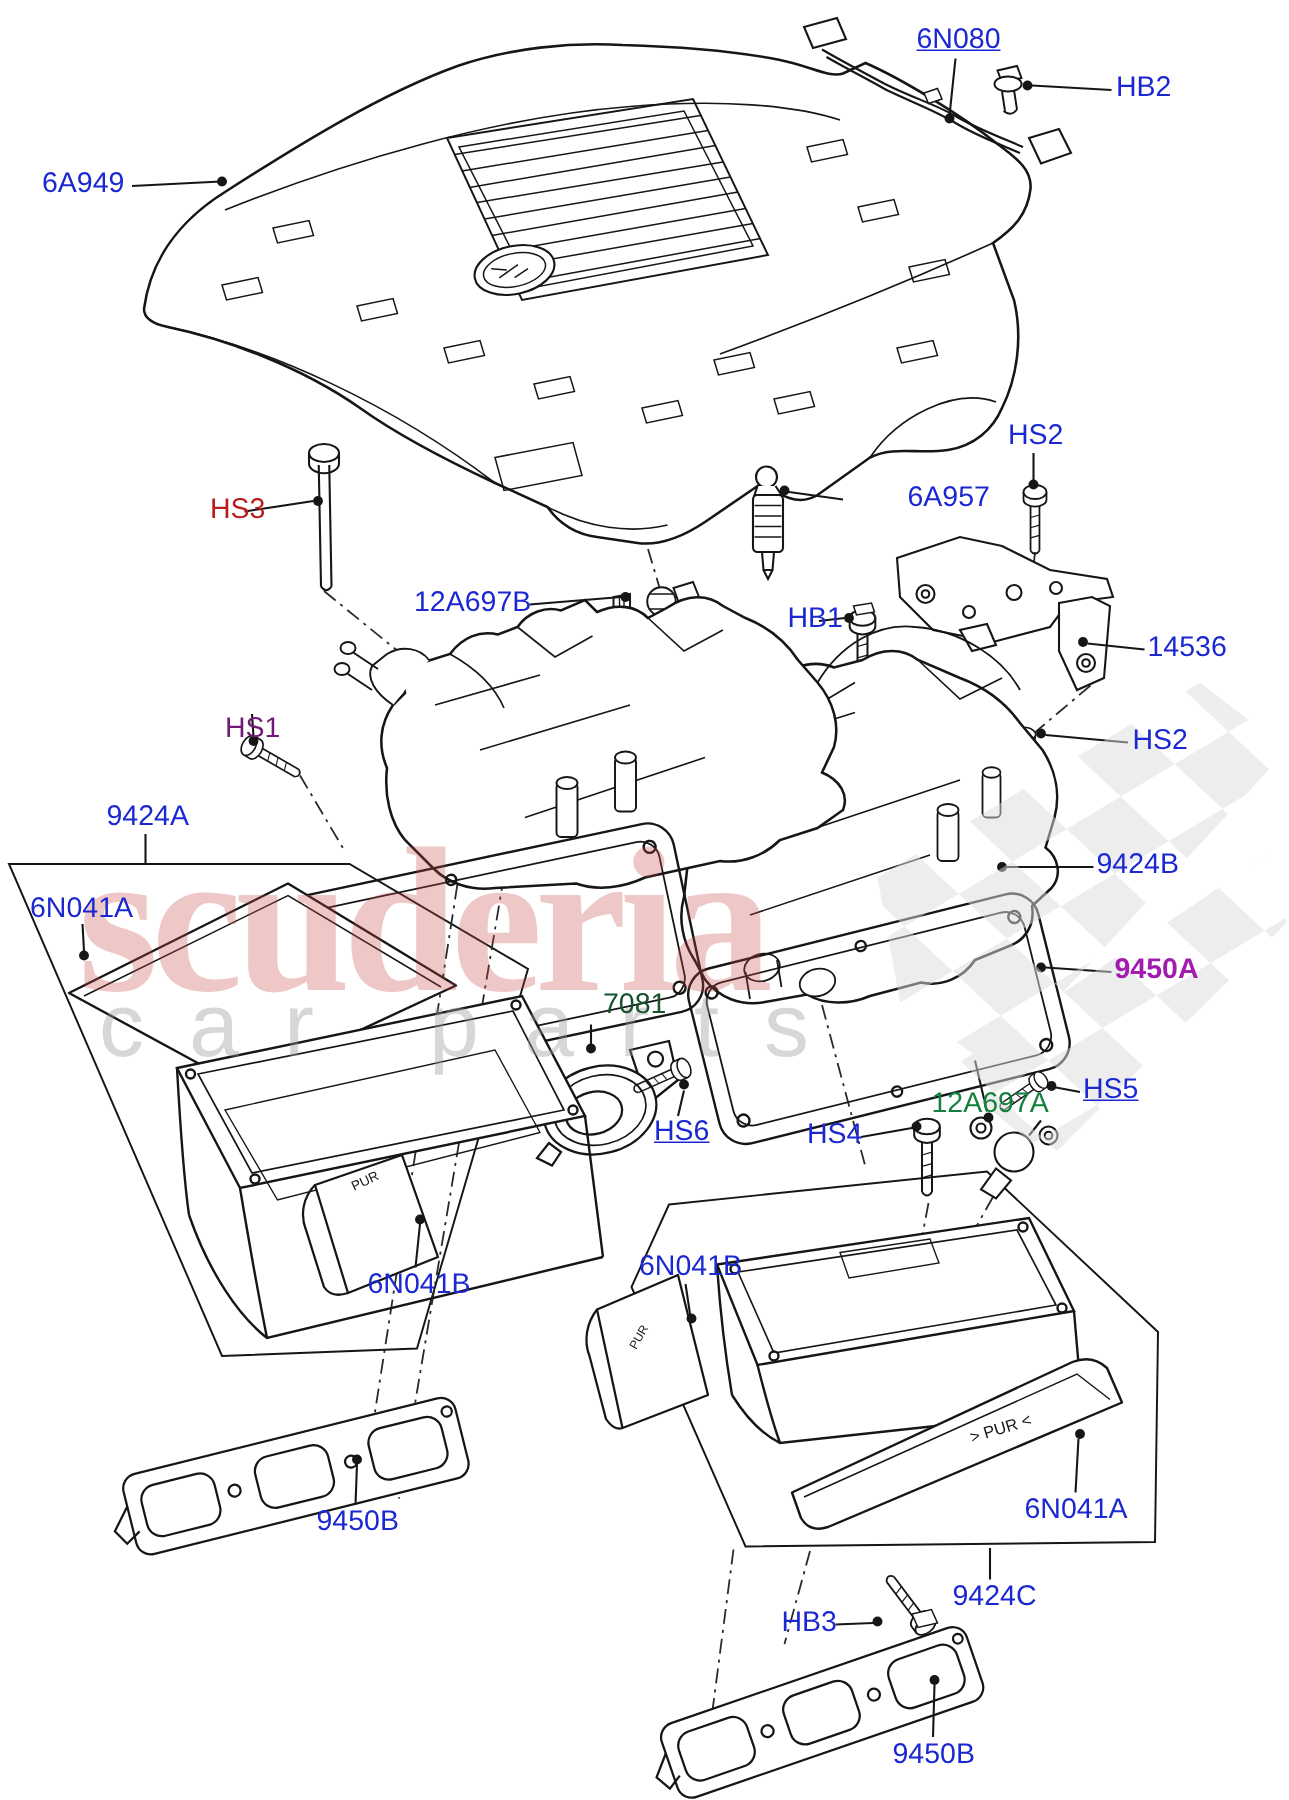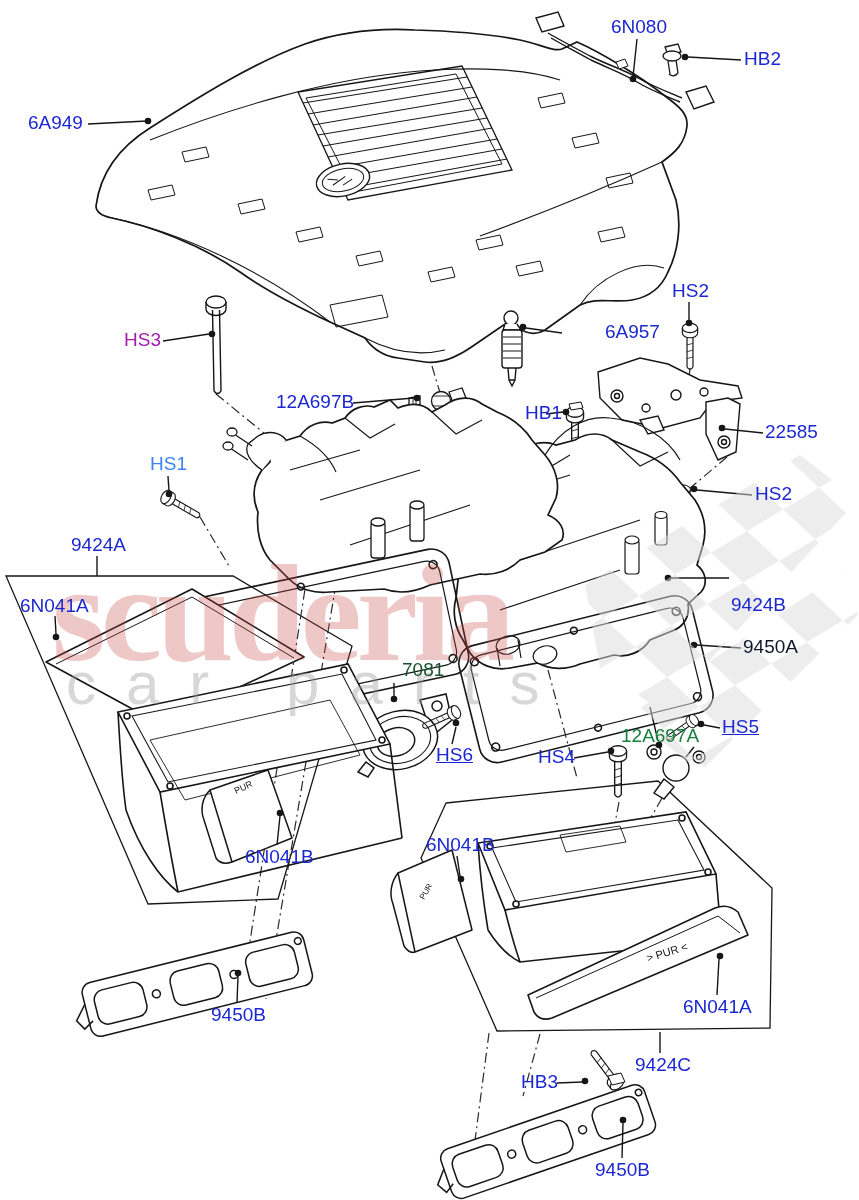--- a/index.html
+++ b/index.html
@@ -376,34 +376,34 @@
   <g opacity="0.5">
     <polygon points="585,585 800,455 858,500 662,712 600,668" fill="url(#chk)"></polygon>
     <polygon points="630,715 845,570 858,615 700,772" fill="url(#chk)"></polygon>
   </g>
   <text x="52" y="660" font-family="Liberation Serif, serif" font-weight="bold" font-size="138" letter-spacing="-5" fill="#c84545" fill-opacity="0.3">scuderia</text>
   <text x="66" y="704" font-family="Liberation Sans, sans-serif" font-size="60" letter-spacing="30" fill="#9a9a9a" fill-opacity="0.4">car parts</text>
 </svg>
 
 <div id="labels-layer">
       <div class="part-label" style="left: 28px; top: 113px; color: rgb(27, 40, 209);">6A949</div>
-      <div class="part-label" style="left: 611px; top: 17px; color: rgb(27, 40, 209);">6N080</div>
+      <div class="part-label" style="left: 611px; top: 17px; color: rgb(27, 40, 209); text-decoration: underline;">6N080</div>
       <div class="part-label" style="left: 744px; top: 49px; color: rgb(27, 40, 209);">HB2</div>
-      <div class="part-label" style="left: 124px; top: 330px; color: #a21caf;">HS3</div>
+      <div class="part-label" style="left: 140px; top: 330px; color: #b91c1c;">HS3</div>
       <div class="part-label" style="left: 565px; top: 322px; color: rgb(27, 40, 209); margin-left: 40px;">6A957</div>
       <div class="part-label" style="left: 672px; top: 281px; color: rgb(27, 40, 209);">HS2</div>
       <div class="part-label" style="left: 276px; top: 392px; color: rgb(27, 40, 209); text-align: center;">12A697B</div>
       <div class="part-label" style="left: 525px; top: 403px; color: rgb(27, 40, 209);">HB1</div>
-      <div class="part-label" style="left: 765px; top: 422px; color: rgb(27, 40, 209);">22585</div>
-      <div class="part-label" style="left: 150px; top: 454px; color: #3b82f6;">HS1</div>
+      <div class="part-label" style="left: 765px; top: 422px; color: rgb(27, 40, 209);">14536</div>
+      <div class="part-label" style="left: 150px; top: 476px; color: #701a75;">HS1</div>
       <div class="part-label" style="left: 71px; top: 535px; color: rgb(27, 40, 209);">9424A</div>
       <div class="part-label" style="left: 20px; top: 596px; color: rgb(27, 40, 209);">6N041A</div>
       <div class="part-label" style="left: 755px; top: 484px; color: rgb(27, 40, 209);">HS2</div>
-      <div class="part-label" style="left: 731px; top: 567px; color: rgb(27, 40, 209); margin-top: 28px;">9424B</div>
-      <div class="part-label" style="left: 743px; top: 637px; color: #0f172a;">9450A</div>
+      <div class="part-label" style="left: 731px; top: 567px; color: rgb(27, 40, 209);">9424B</div>
+      <div class="part-label" style="left: 743px; top: 637px; color: #a21caf; font-weight: bold;">9450A</div>
       <div class="part-label" style="left: 373px; top: 660px; color: #14532d; margin-left: 29px;">7081</div>
       <div class="part-label" style="left: 436px; top: 745px; color: rgb(27, 40, 209); text-decoration: underline;">HS6</div>
       <div class="part-label" style="left: 538px; top: 747px; color: rgb(27, 40, 209);">HS4</div>
       <div class="part-label" style="left: 621px; top: 726px; color: #15803d;">12A697A</div>
       <div class="part-label" style="left: 722px; top: 717px; color: rgb(27, 40, 209); text-decoration: underline;">HS5</div>
       <div class="part-label" style="left: 245px; top: 847px; color: rgb(27, 40, 209);">6N041B</div>
       <div class="part-label" style="left: 211px; top: 1005px; color: rgb(27, 40, 209);">9450B</div>
       <div class="part-label" style="left: 426px; top: 835px; color: rgb(27, 40, 209);">6N041B</div>
       <div class="part-label" style="left: 683px; top: 997px; color: rgb(27, 40, 209);">6N041A</div>
       <div class="part-label" style="left: 521px; top: 1072px; color: rgb(27, 40, 209);">HB3</div>

